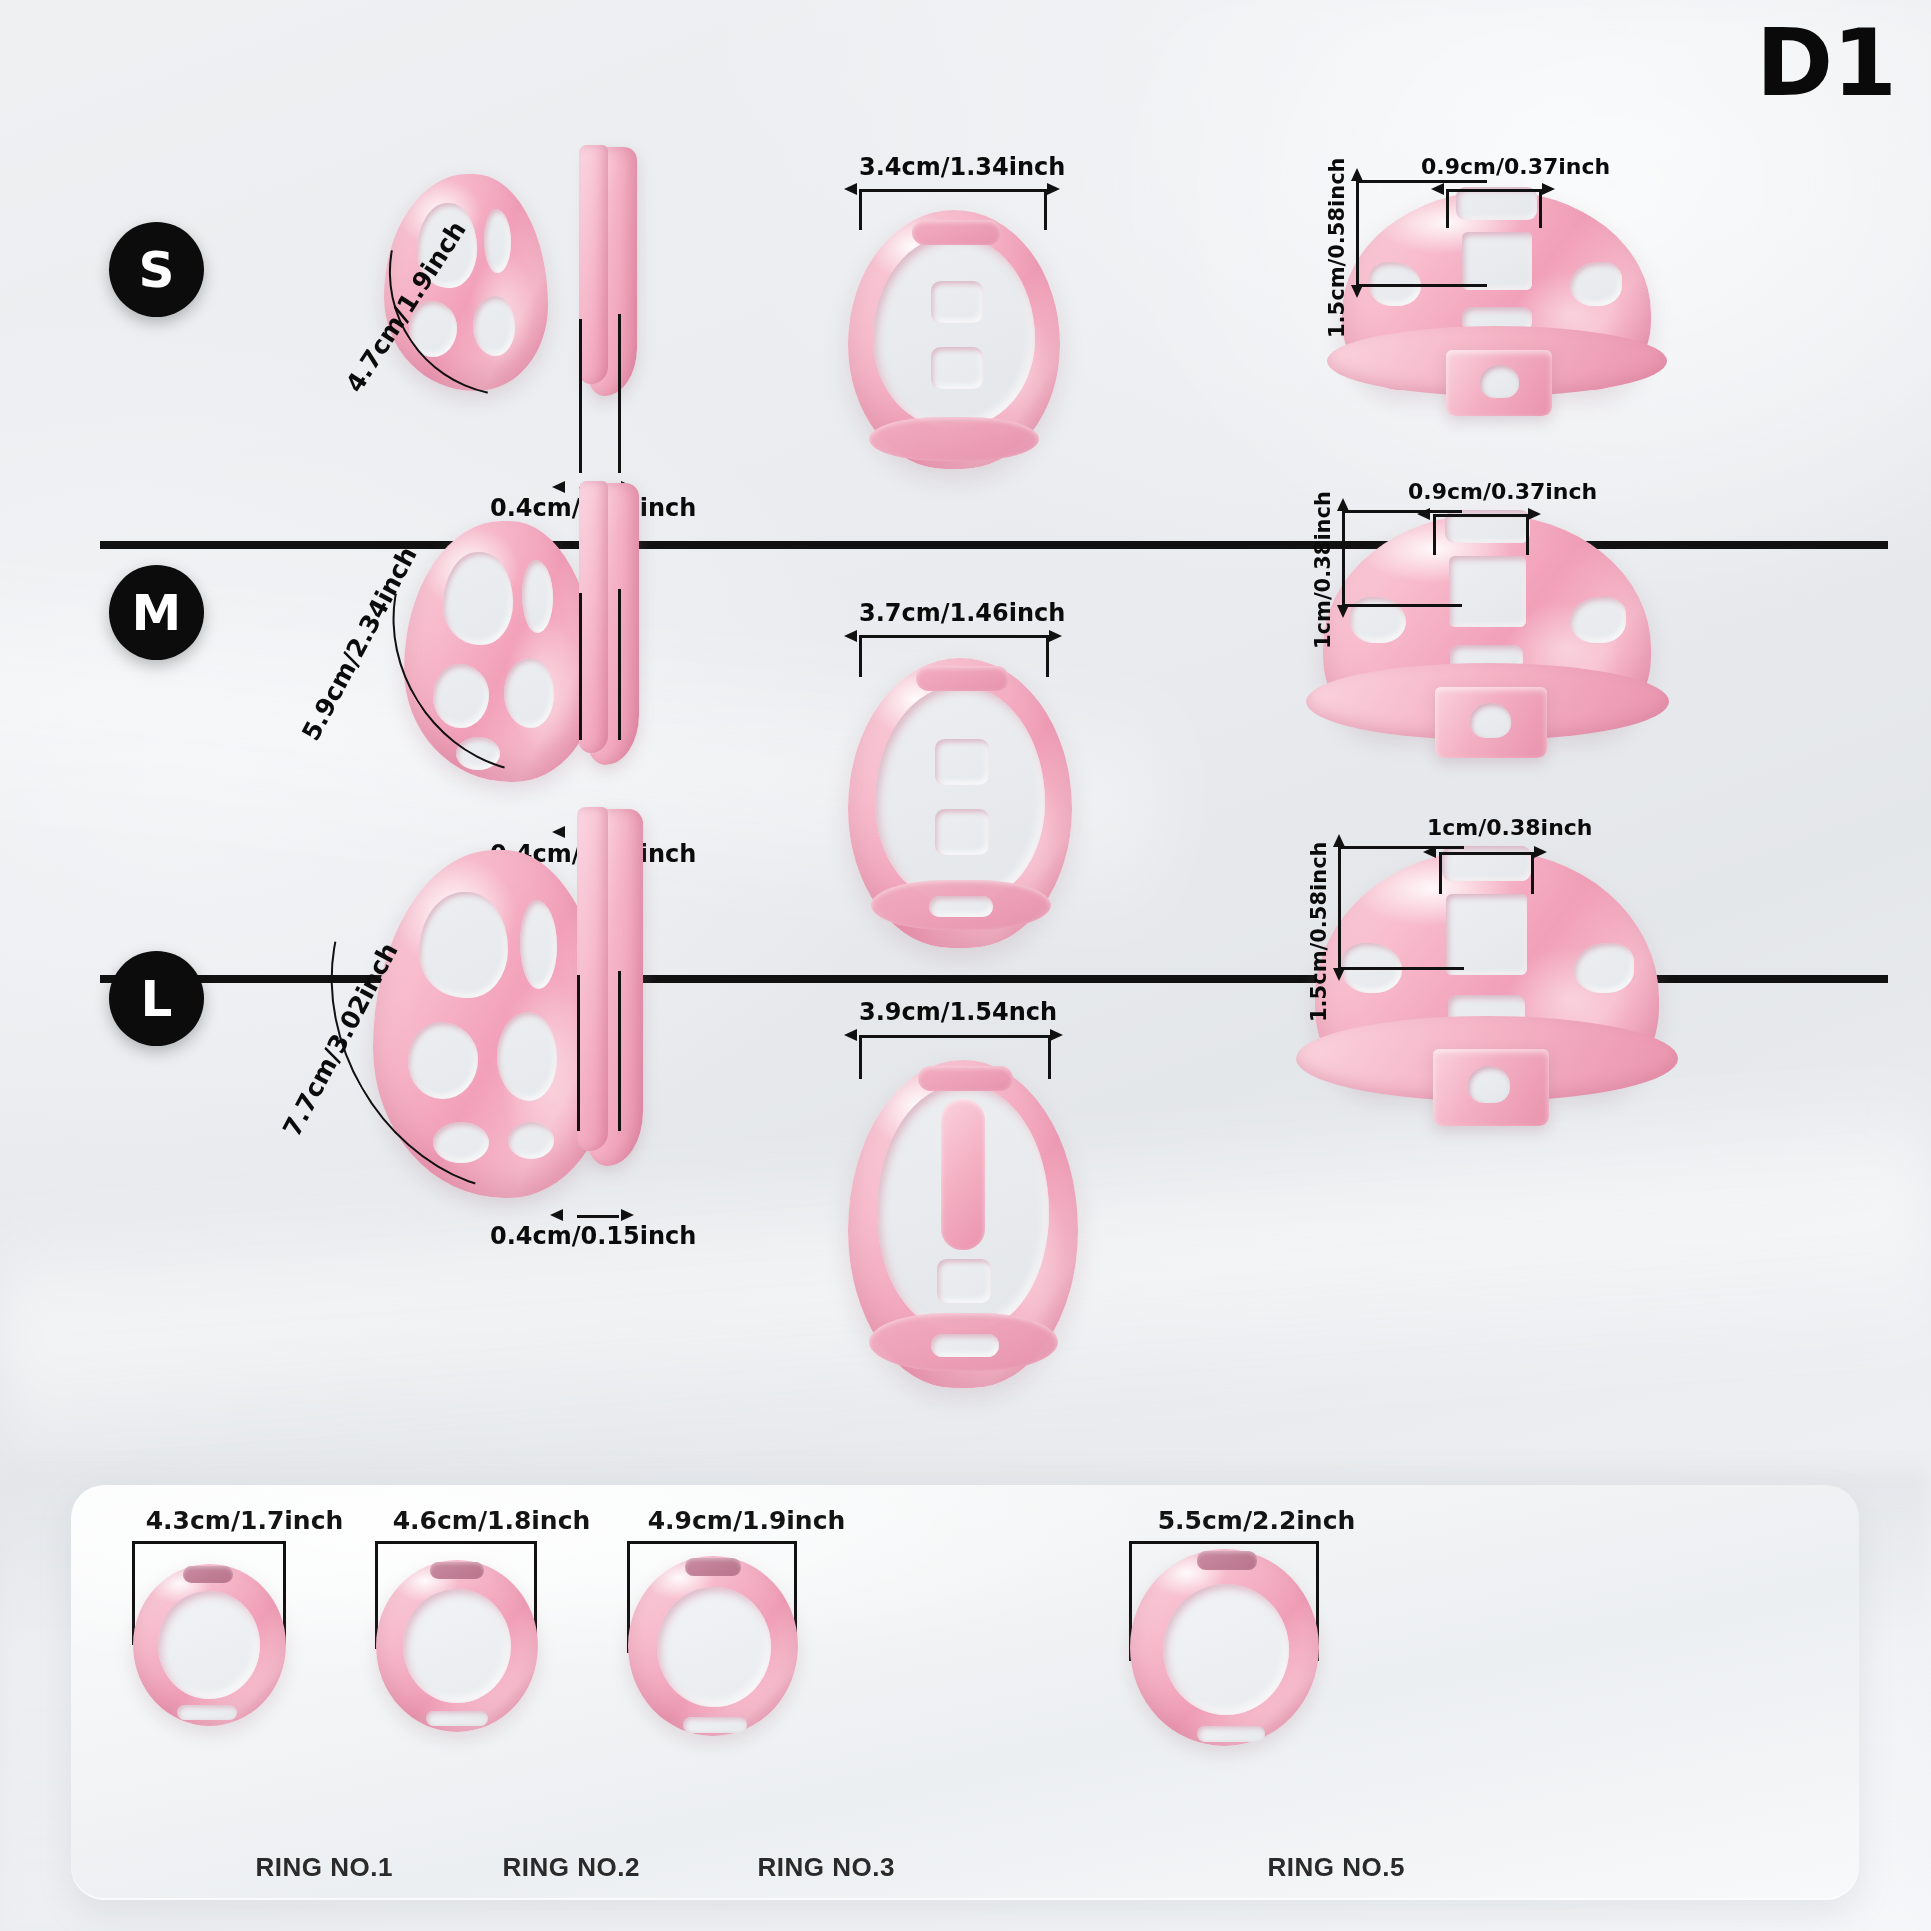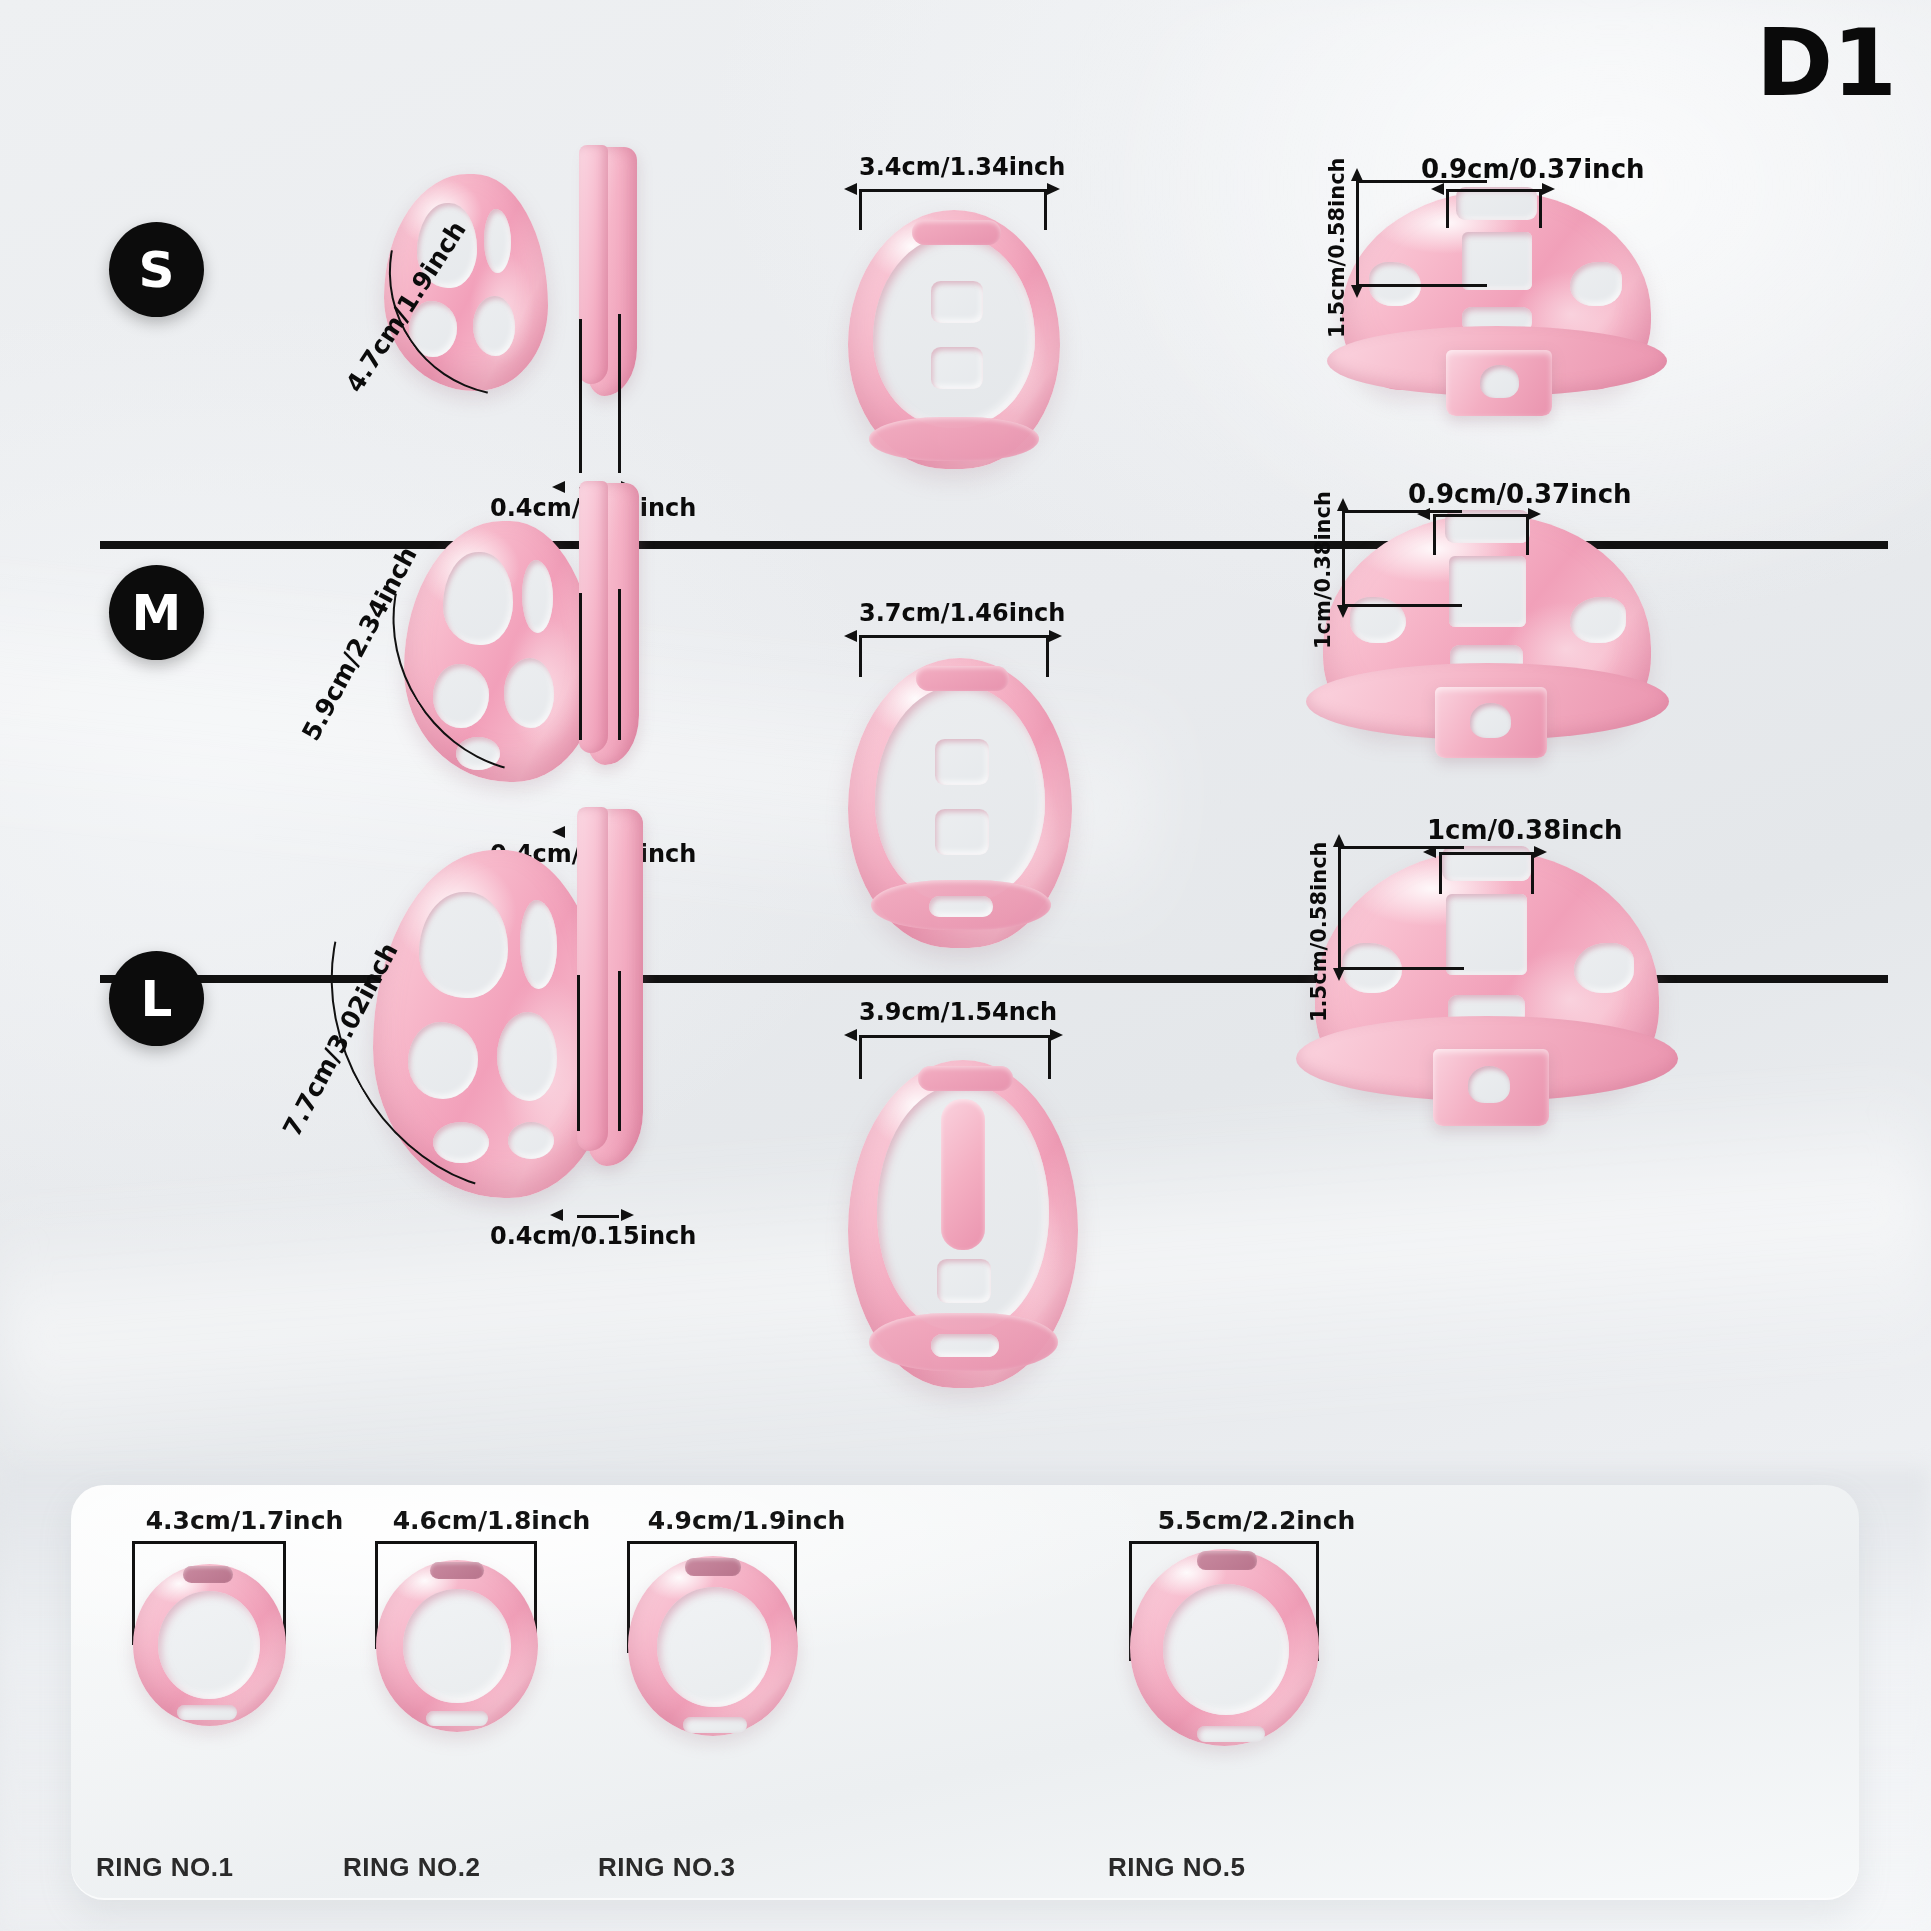--- a/index.html
+++ b/index.html
@@ -50,21 +50,21 @@
     box-shadow:0 5.8px 15.4px rgba(0,0,0,.25);
   }
 
   
   .dim{
     position:absolute;
     font-family:"DejaVu Sans", sans-serif;
     font-weight:bold;color:#0b0b0b;white-space:nowrap;
   }
   .dim-h{font-size:24px;}
-  .dim-sm{font-size:26px;}
+  .dim-sm{font-size:22px;}
 
   
   .dim-arc{font-size:25px;transform-origin:left center;}
 
   
   .dim-v{font-size:21px;transform-origin:left top;}
 
   
   .mline{position:absolute;background:#111;}
   .mh{height:2.9px;}
@@ -169,21 +169,21 @@
       radial-gradient(ellipse 70% 60% at 20% 10%, rgba(255,255,255,.95), rgba(255,255,255,0) 60%),
       linear-gradient(168deg,#fbfcfc 0%, #f3f5f6 32%, #eceff1 60%, #f7f9fa 100%);
     box-shadow:0 -1.9px 0 rgba(255,255,255,.7) inset, 0 13.5px 33px rgba(150,158,168,.18);
   }
   .ringcell{position:absolute;top:0;width:297px;height:415px;}
   .ring-dim{
     position:absolute;top:21px;left:0;width:297px;text-align:center;
     font-family:"DejaVu Sans", sans-serif;font-size:25px;font-weight:600;color:#141414;
   }
   .ring-name{
-    position:absolute;bottom:17.4px;left:0;width:297px;text-align:left;
+    position:absolute;bottom:17.4px;left:0;width:297px;text-align:right;
     font-family:"Liberation Sans", sans-serif;font-size:26px;font-weight:600;
     letter-spacing:0.5px;color:#2a2a2a;
   }
   .ring-shape{
     position:absolute;border-radius:50%;
     background:
       radial-gradient(ellipse 34% 20% at 30% 12%, rgba(255,255,255,.95), rgba(255,255,255,0) 62%),
       linear-gradient(135deg,#fcd9e3 0%, #f7bbcd 30%, #f09fb8 58%, #f8c1d1 80%, #e98fac 100%);
     box-shadow:inset 0 -9.7px 21px rgba(196,106,135,.35), 0 7.7px 17.4px rgba(158,120,134,.2);
   }

